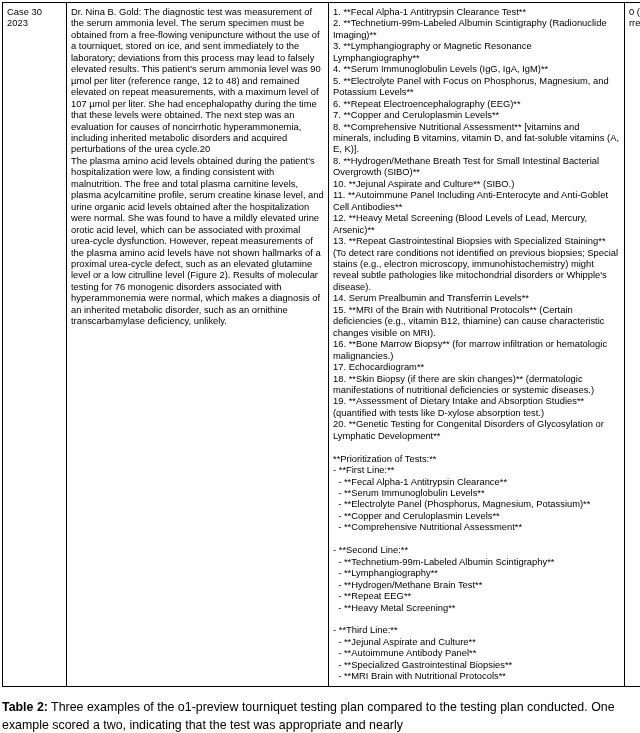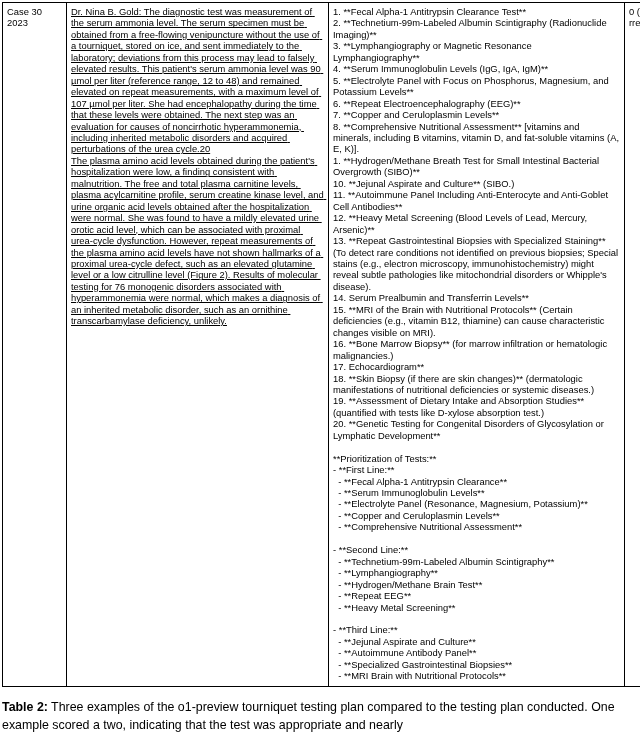--- a/index.html
+++ b/index.html
@@ -35,21 +35,21 @@
   table.main td {
     border: 1.6px solid #000000;
     vertical-align: top;
     padding: 3px 4px 4px 4px;
     font-size: 9.4px;
     line-height: 11.45px;
     font-family: "Liberation Sans", sans-serif;
     overflow: hidden;
   }
   td.col-case   { width: 55px; }
-  td.col-body   { width: 253px; text-decoration: underline; }
+  td.col-body   { width: 253px; }
   td.col-plan   { width: 287px; margin-left: 36px; }
   td.col-score  { width: 9px; padding-left: 4px; padding-right: 0px; }
 
   .cell-line { white-space: pre-wrap; }
   .case-label { white-space: pre-line; }
 
   .score-text {
     white-space: pre-line;
     width: 30px;
     word-break: break-all;
@@ -90,38 +90,38 @@
           <td class="col-plan">
             <div id="plan-list">
                 <div class="cell-line">1. **Fecal Alpha-1 Antitrypsin Clearance Test**</div>
                 <div class="cell-line">2. **Technetium-99m-Labeled Albumin Scintigraphy (Radionuclide Imaging)**</div>
                 <div class="cell-line">3. **Lymphangiography or Magnetic Resonance Lymphangiography**</div>
                 <div class="cell-line">4. **Serum Immunoglobulin Levels (IgG, IgA, IgM)**</div>
                 <div class="cell-line">5. **Electrolyte Panel with Focus on Phosphorus, Magnesium, and Potassium Levels**</div>
                 <div class="cell-line">6. **Repeat Electroencephalography (EEG)**</div>
                 <div class="cell-line">7. **Copper and Ceruloplasmin Levels**</div>
                 <div class="cell-line">8. **Comprehensive Nutritional Assessment** [vitamins and minerals, including B vitamins, vitamin D, and fat-soluble vitamins (A, E, K)].</div>
-                <div class="cell-line">1. **Hydrogen/Methane Breath Test for Small Intestinal Bacterial Overgrowth (SIBO)**</div>
+                <div class="cell-line">8. **Hydrogen/Methane Breath Test for Small Intestinal Bacterial Overgrowth (SIBO)**</div>
                 <div class="cell-line">10. **Jejunal Aspirate and Culture** (SIBO.)</div>
                 <div class="cell-line">11. **Autoimmune Panel Including Anti-Enterocyte and Anti-Goblet Cell Antibodies**</div>
                 <div class="cell-line">12. **Heavy Metal Screening (Blood Levels of Lead, Mercury, Arsenic)**</div>
                 <div class="cell-line">13. **Repeat Gastrointestinal Biopsies with Specialized Staining** (To detect rare conditions not identified on previous biopsies; Special stains (e.g., electron microscopy, immunohistochemistry) might reveal subtle pathologies like mitochondrial disorders or Whipple's disease).</div>
                 <div class="cell-line">14. Serum Prealbumin and Transferrin Levels**</div>
                 <div class="cell-line">15. **MRI of the Brain with Nutritional Protocols** (Certain deficiencies (e.g., vitamin B12, thiamine) can cause characteristic changes visible on MRI).</div>
                 <div class="cell-line">16. **Bone Marrow Biopsy** (for marrow infiltration or hematologic malignancies.)</div>
                 <div class="cell-line">17. Echocardiogram**</div>
                 <div class="cell-line">18. **Skin Biopsy (if there are skin changes)** (dermatologic manifestations of nutritional deficiencies or systemic diseases.)</div>
                 <div class="cell-line">19. **Assessment of Dietary Intake and Absorption Studies** (quantified with tests like D-xylose absorption test.)</div>
                 <div class="cell-line">20. **Genetic Testing for Congenital Disorders of Glycosylation or Lymphatic Development**</div>
                 <div class="blank-line"></div>
                 <div class="cell-line">**Prioritization of Tests:**</div>
                 <div class="cell-line">- **First Line:**</div>
                 <div class="cell-line">  - **Fecal Alpha-1 Antitrypsin Clearance**</div>
                 <div class="cell-line">  - **Serum Immunoglobulin Levels**</div>
-                <div class="cell-line">  - **Electrolyte Panel (Resonance, Magnesium, Potassium)**</div>
+                <div class="cell-line">  - **Electrolyte Panel (Phosphorus, Magnesium, Potassium)**</div>
                 <div class="cell-line">  - **Copper and Ceruloplasmin Levels**</div>
                 <div class="cell-line">  - **Comprehensive Nutritional Assessment**</div>
                 <div class="blank-line"></div>
                 <div class="cell-line">- **Second Line:**</div>
                 <div class="cell-line">  - **Technetium-99m-Labeled Albumin Scintigraphy**</div>
                 <div class="cell-line">  - **Lymphangiography**</div>
                 <div class="cell-line">  - **Hydrogen/Methane Brain Test**</div>
                 <div class="cell-line">  - **Repeat EEG**</div>
                 <div class="cell-line">  - **Heavy Metal Screening**</div>
                 <div class="blank-line"></div>

